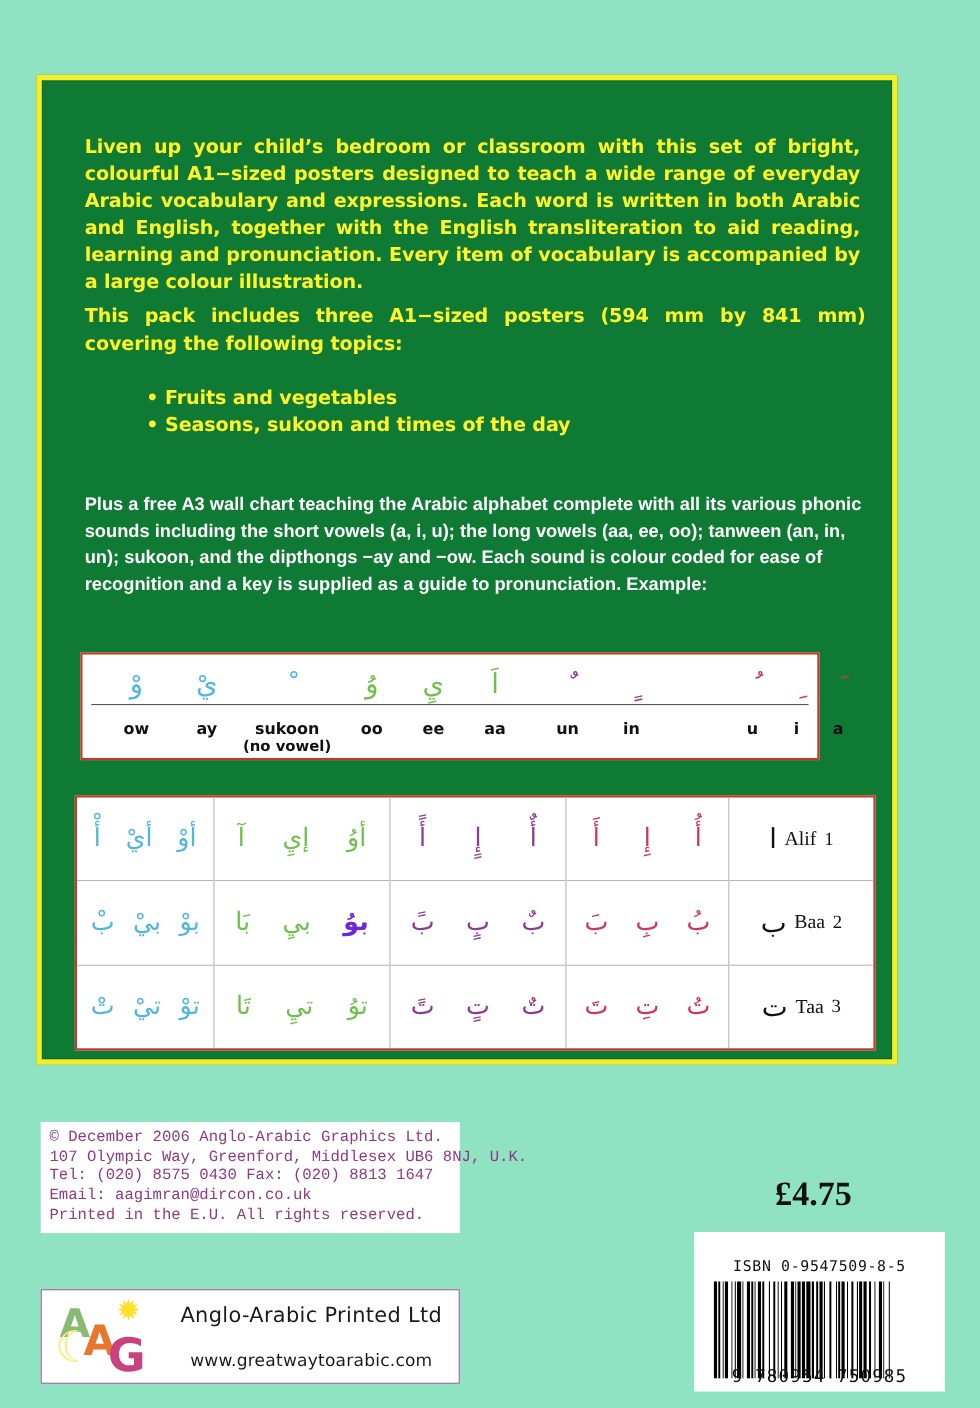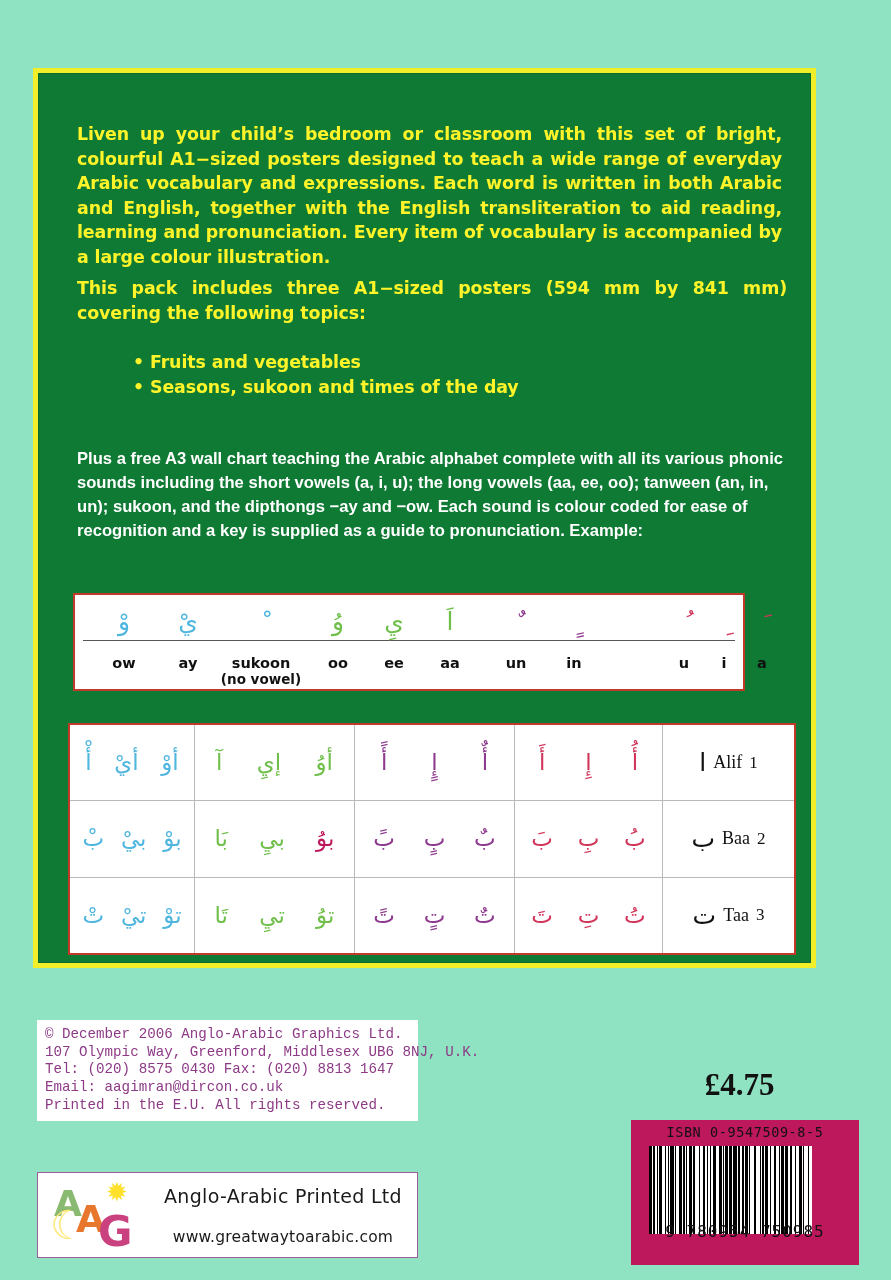--- a/index.html
+++ b/index.html
@@ -142,23 +142,23 @@
 
   #price{
     position:absolute;left:627px;top:1067px;width:225px;
     text-align:center;
     font-family:"Liberation Serif", serif;
     font-weight:700;font-size:31px;color:#111;
   }
   #barcode-box{
     position:absolute;left:631px;top:1120px;
     width:228px;height:145px;
-    background:#be185d;
-    box-sizing:border-box;
-    padding-top:4px;
+    background:#ffffff;
+    box-sizing:border-box;
+    padding-top:23px;
   }
   #isbn{
     text-align:center;
     font-family:"DejaVu Sans Mono", monospace;
     font-size:13.5px;color:#111;letter-spacing:0.6px;
   }
   #bars{
     margin:6px auto 0 auto;width:193px;height:88px;
     display:flex;align-items:flex-start;
   }
@@ -287,21 +287,21 @@
           <span class="cellA" style="color: rgb(142, 58, 142);">تً</span>
         </div>
       </div>
       <div class="grp g3">
         <div class="arow">
           <span class="cellA" style="color: rgb(111, 191, 74);">أوُ</span>
           <span class="cellA" style="color: rgb(111, 191, 74);">إيِ</span>
           <span class="cellA" style="color: rgb(111, 191, 74);">آ</span>
         </div>
         <div class="arow">
-          <span class="cellA" style="color: #be185d;">بوُ</span>
+          <span class="cellA" style="color: #6d28d9; font-weight: bold;">بوُ</span>
           <span class="cellA" style="color: rgb(111, 191, 74);">بيِ</span>
           <span class="cellA" style="color: rgb(111, 191, 74);">بَا</span>
         </div>
         <div class="arow">
           <span class="cellA" style="color: rgb(111, 191, 74);">توُ</span>
           <span class="cellA" style="color: rgb(111, 191, 74);">تيِ</span>
           <span class="cellA" style="color: rgb(111, 191, 74);">تَا</span>
         </div>
       </div>
       <div class="grp g4">

